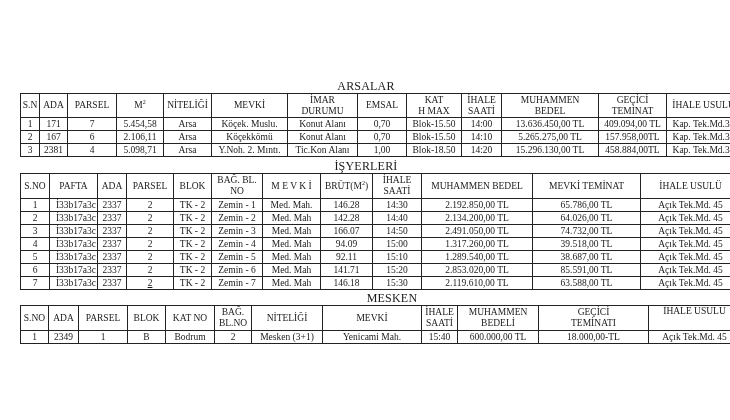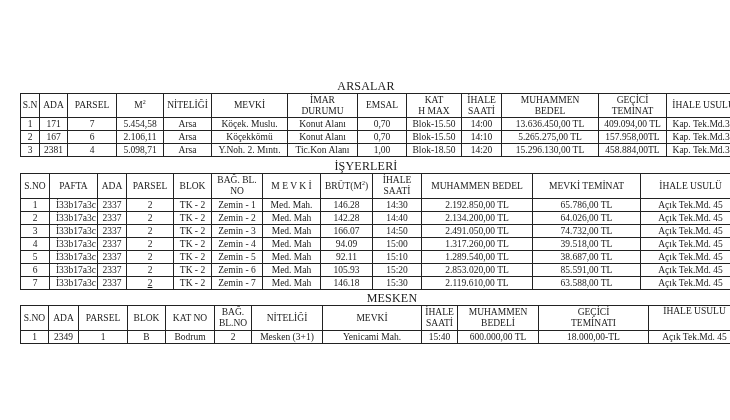--- a/index.html
+++ b/index.html
@@ -214,21 +214,21 @@
       <td>Açık Tek.Md. 45</td>
     </tr>
     <tr>
       <td>6</td>
       <td class="left">İ33b17a3c</td>
       <td>2337</td>
       <td>2</td>
       <td>TK - 2</td>
       <td>Zemin - 6</td>
       <td>Med. Mah</td>
-      <td>105.93</td>
+      <td>141.71</td>
       <td>15:20</td>
       <td>2.853.020,00 TL</td>
       <td>85.591,00 TL</td>
       <td>Açık Tek.Md. 45</td>
     </tr>
     <tr>
       <td>7</td>
       <td class="left">İ33b17a3c</td>
       <td>2337</td>
       <td class="underline">2</td>

